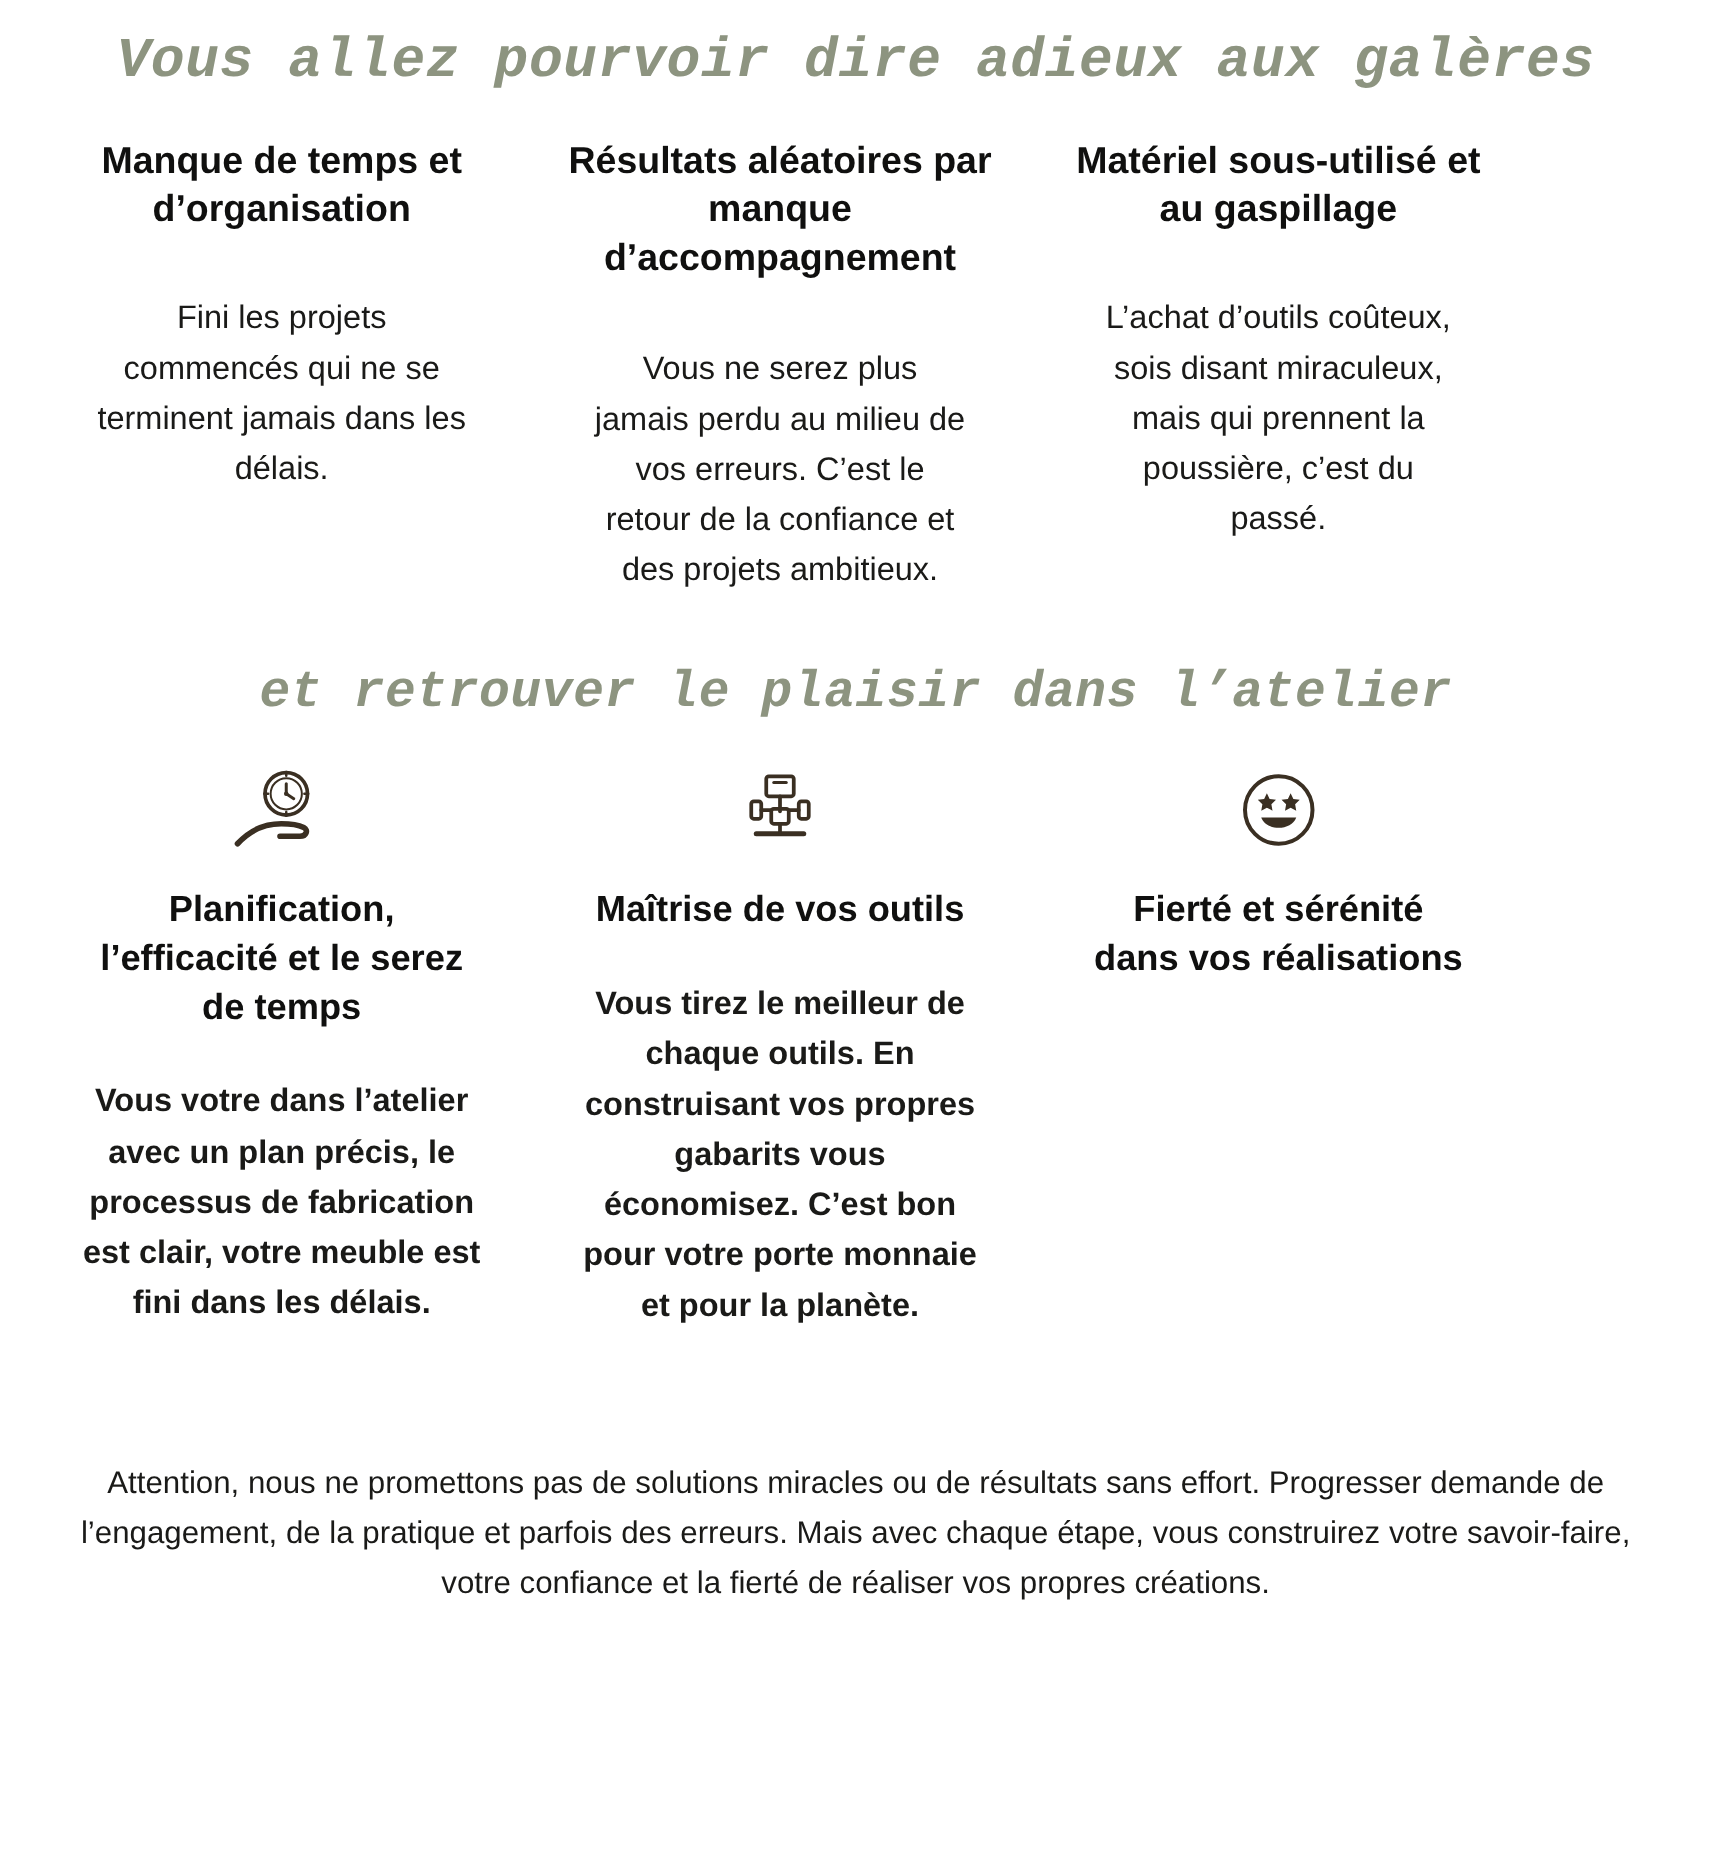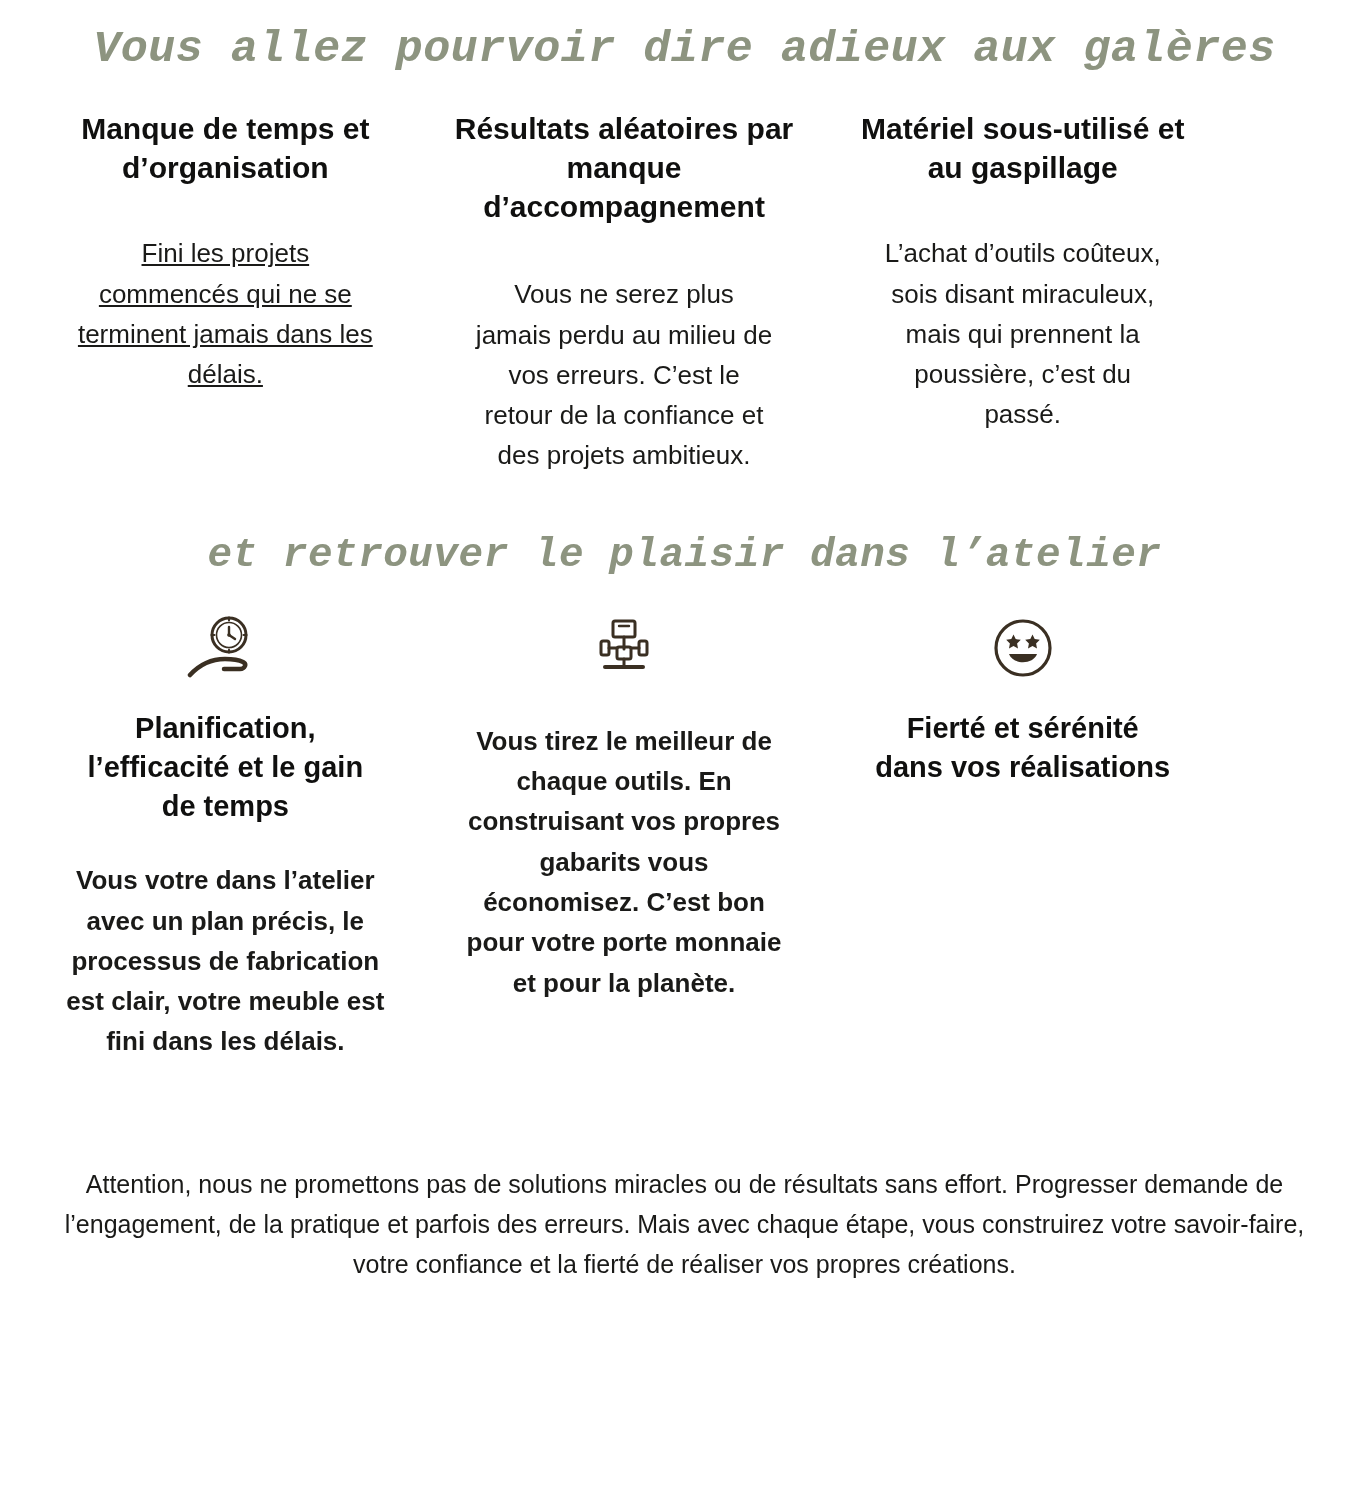--- a/index.html
+++ b/index.html
@@ -68,21 +68,21 @@
     color: #10100f;
     margin: 0;
   }
   .problems .col-body {
     font-size: 26px;
     line-height: 1.55;
     color: #1a1a18;
     margin: 46px 0 0 0;
     font-weight: 400;
   }
-  .problems .col-1 .col-body { padding: 0 24px; text-decoration: underline; }
+  .problems .col-1 .col-body { padding: 0 24px; }
   .problems .col-2 .col-body { padding: 0 28px; margin-top: 48px; }
   .problems .col-3 .col-body { padding: 0 34px; }
 
   
   .benefits {
     padding: 6px 26px 0 26px;
   }
   .benefits .col {
     padding: 0 18px;
   }
@@ -171,39 +171,40 @@
           <line x1="42" y1="24" x2="42" y2="16" stroke="#3a2f22" stroke-width="2.4" stroke-linecap="round"></line>
           <line x1="42" y1="24" x2="48" y2="28" stroke="#3a2f22" stroke-width="2.4" stroke-linecap="round"></line>
           <circle cx="42" cy="24" r="1.8" fill="#3a2f22"></circle>
           <line x1="42" y1="6.5" x2="42" y2="9.5" stroke="#3a2f22" stroke-width="2" stroke-linecap="round"></line>
           <line x1="42" y1="38.5" x2="42" y2="41.5" stroke="#3a2f22" stroke-width="2" stroke-linecap="round"></line>
           <line x1="24.5" y1="24" x2="27.5" y2="24" stroke="#3a2f22" stroke-width="2" stroke-linecap="round"></line>
           <line x1="56.5" y1="24" x2="59.5" y2="24" stroke="#3a2f22" stroke-width="2" stroke-linecap="round"></line>
           <path d="M3 64 C14 52 26 48 38 48 C46 48 52 49 56 51 C60 53 58 58 53 58 L37 58" stroke="#3a2f22" stroke-width="4.5" stroke-linecap="round" stroke-linejoin="round" fill="none"></path>
         </svg>
       </div>
-      <div class="col-title">Planification, l’efficacité et le gain de temps</div>
+      <div class="col-title">Planification, l’efficacité et le serez de temps</div>
       <div class="col-body">Vous votre dans l’atelier avec un plan précis, le processus de fabrication est clair, votre meuble est fini dans les délais.</div>
     </div>
 
     <div class="col col-2">
       <div class="icon-wrap">
         <svg width="62" height="62" viewBox="0 0 62 62" fill="none" xmlns="http://www.w3.org/2000/svg">
           <rect x="20" y="4" width="22" height="16" rx="2" stroke="#3a2f22" stroke-width="3"></rect>
           <line x1="26" y1="9" x2="36" y2="9" stroke="#3a2f22" stroke-width="2.4" stroke-linecap="round"></line>
           <line x1="31" y1="20" x2="31" y2="32" stroke="#3a2f22" stroke-width="3" stroke-linecap="round"></line>
           <rect x="8" y="24" width="8" height="14" rx="2" stroke="#3a2f22" stroke-width="3"></rect>
           <rect x="46" y="24" width="8" height="14" rx="2" stroke="#3a2f22" stroke-width="3"></rect>
           <line x1="16" y1="31" x2="24" y2="31" stroke="#3a2f22" stroke-width="3" stroke-linecap="round"></line>
           <line x1="38" y1="31" x2="46" y2="31" stroke="#3a2f22" stroke-width="3" stroke-linecap="round"></line>
           <rect x="24" y="30" width="14" height="12" rx="2" stroke="#3a2f22" stroke-width="3"></rect>
           <line x1="12" y1="50" x2="50" y2="50" stroke="#3a2f22" stroke-width="4" stroke-linecap="round"></line>
           <line x1="31" y1="42" x2="31" y2="50" stroke="#3a2f22" stroke-width="3" stroke-linecap="round"></line>
         </svg>
       </div>
+      <div class="col-title">Maîtrise de vos outils</div>
       <div class="col-body">Vous tirez le meilleur de chaque outils. En construisant vos propres gabarits vous économisez. C’est bon pour votre porte monnaie et pour la planète.</div>
     </div>
 
     <div class="col col-3">
       <div class="icon-wrap">
         <svg width="62" height="62" viewBox="0 0 62 62" fill="none" xmlns="http://www.w3.org/2000/svg">
           <circle cx="31" cy="31" r="27" stroke="#3a2f22" stroke-width="3.2"></circle>
           <path d="M21.5 17.5 l2.2 4.6 5.1 0.7 -3.7 3.6 0.9 5.1 -4.5 -2.4 -4.5 2.4 0.9 -5.1 -3.7 -3.6 5.1 -0.7z" fill="#3a2f22"></path>
           <path d="M40.5 17.5 l2.2 4.6 5.1 0.7 -3.7 3.6 0.9 5.1 -4.5 -2.4 -4.5 2.4 0.9 -5.1 -3.7 -3.6 5.1 -0.7z" fill="#3a2f22"></path>
           <path d="M17 37 C21 48 41 48 45 37 Z" fill="#3a2f22"></path>

